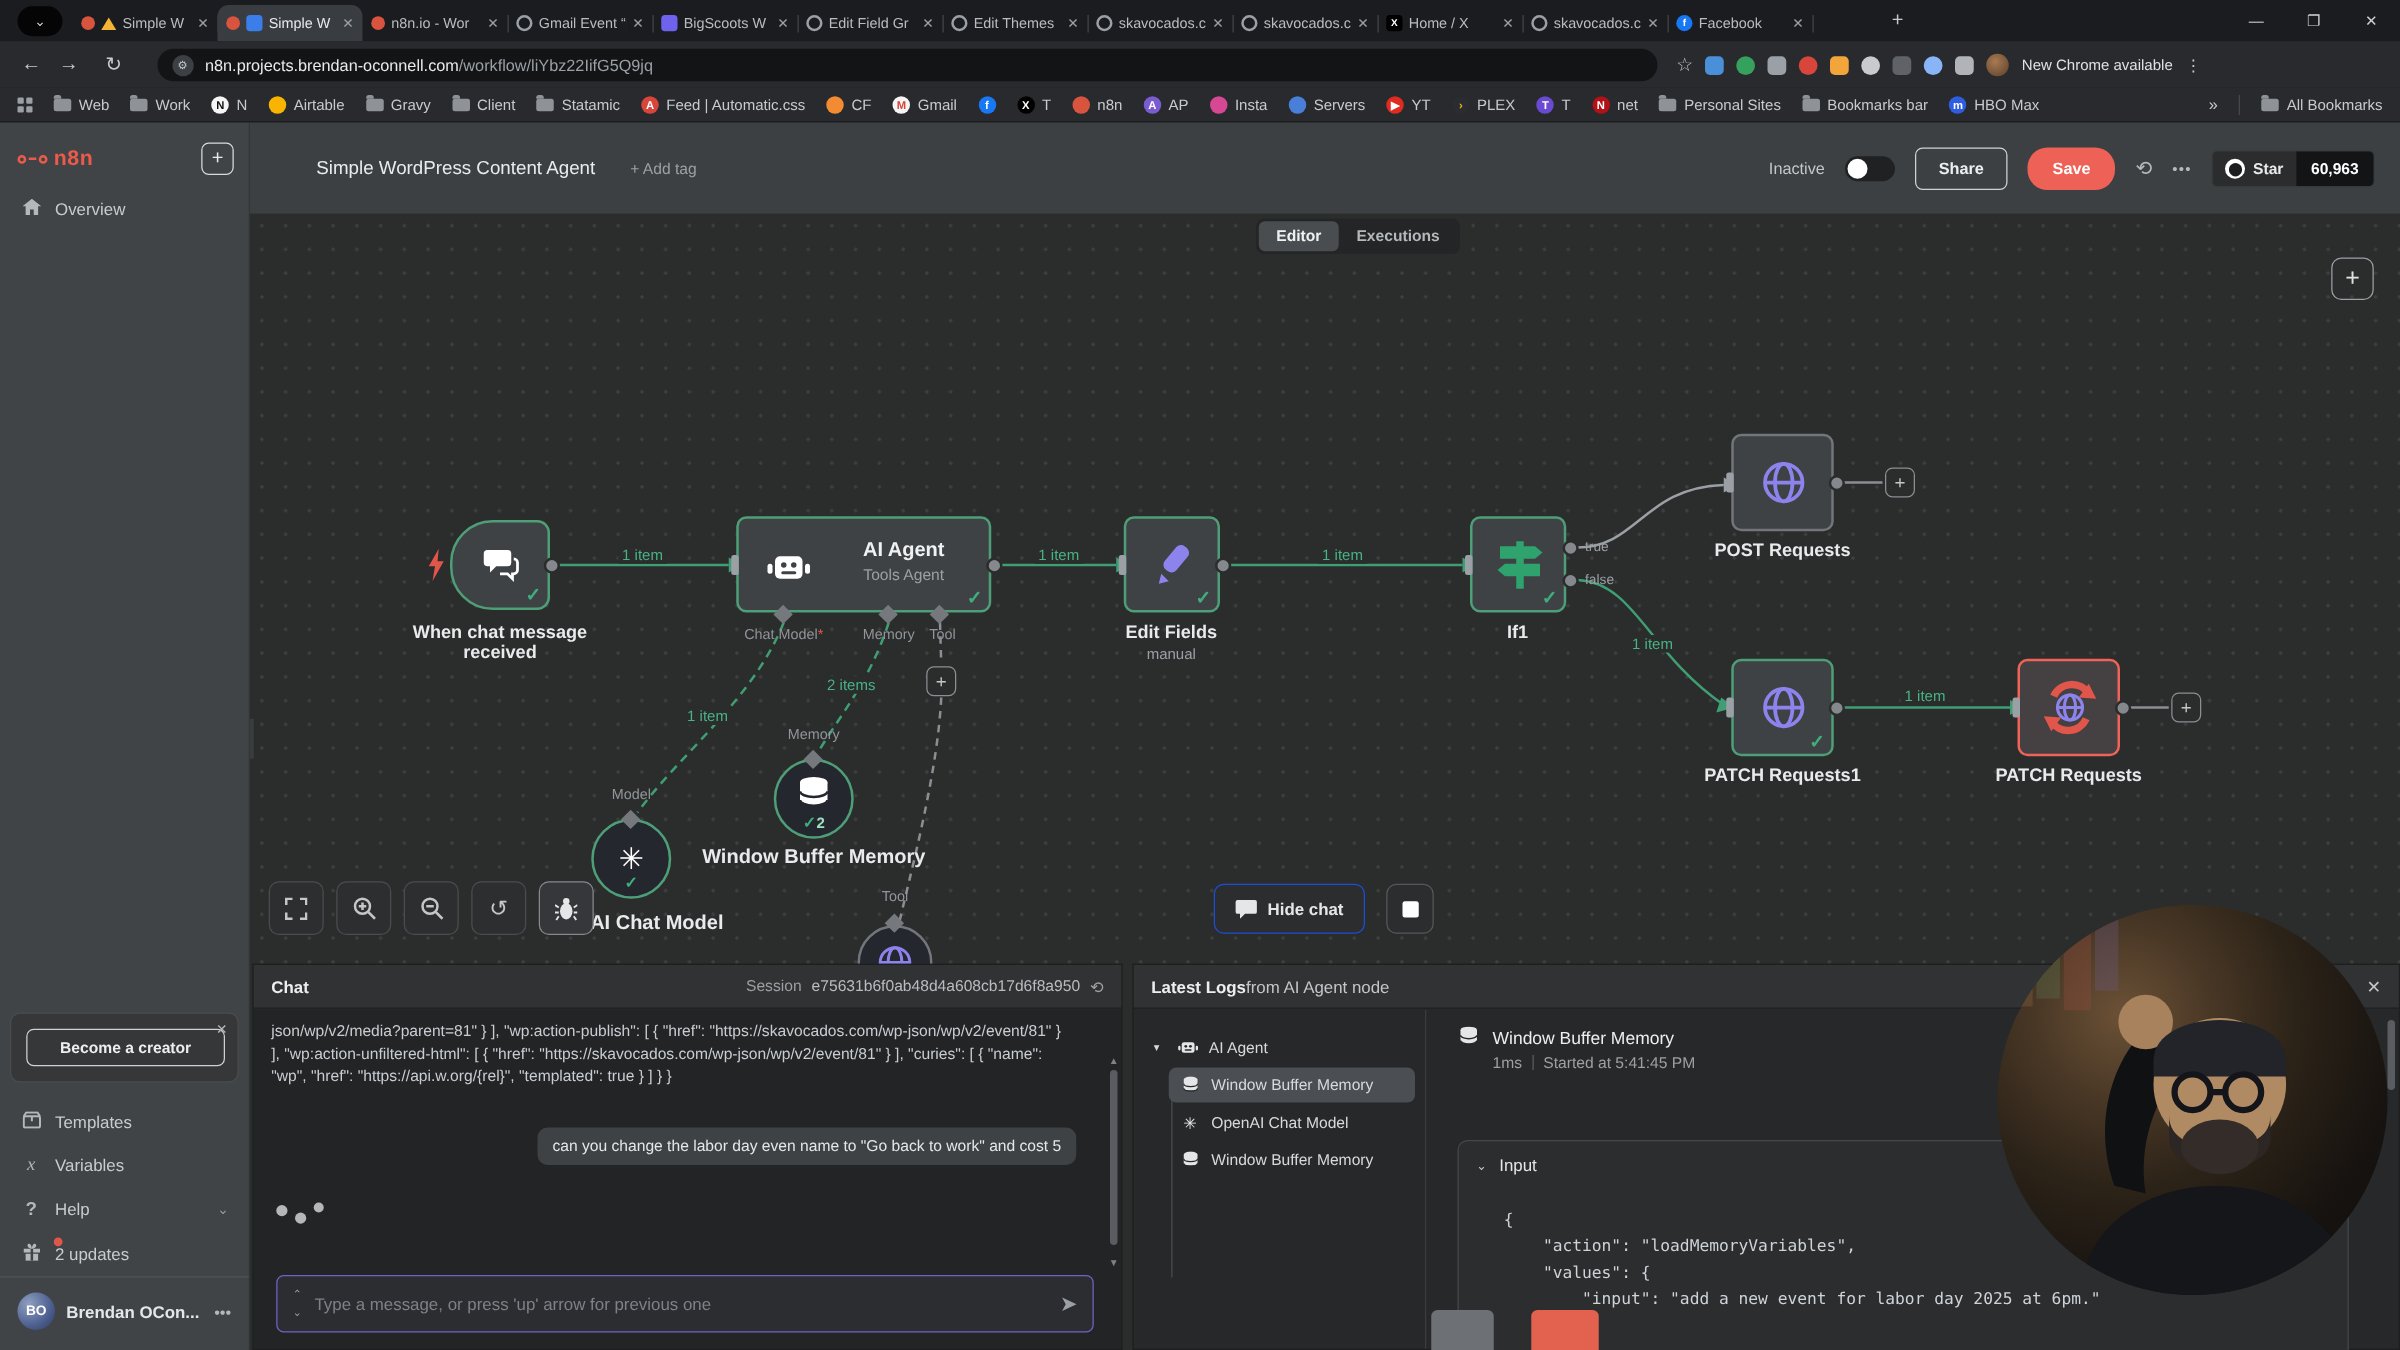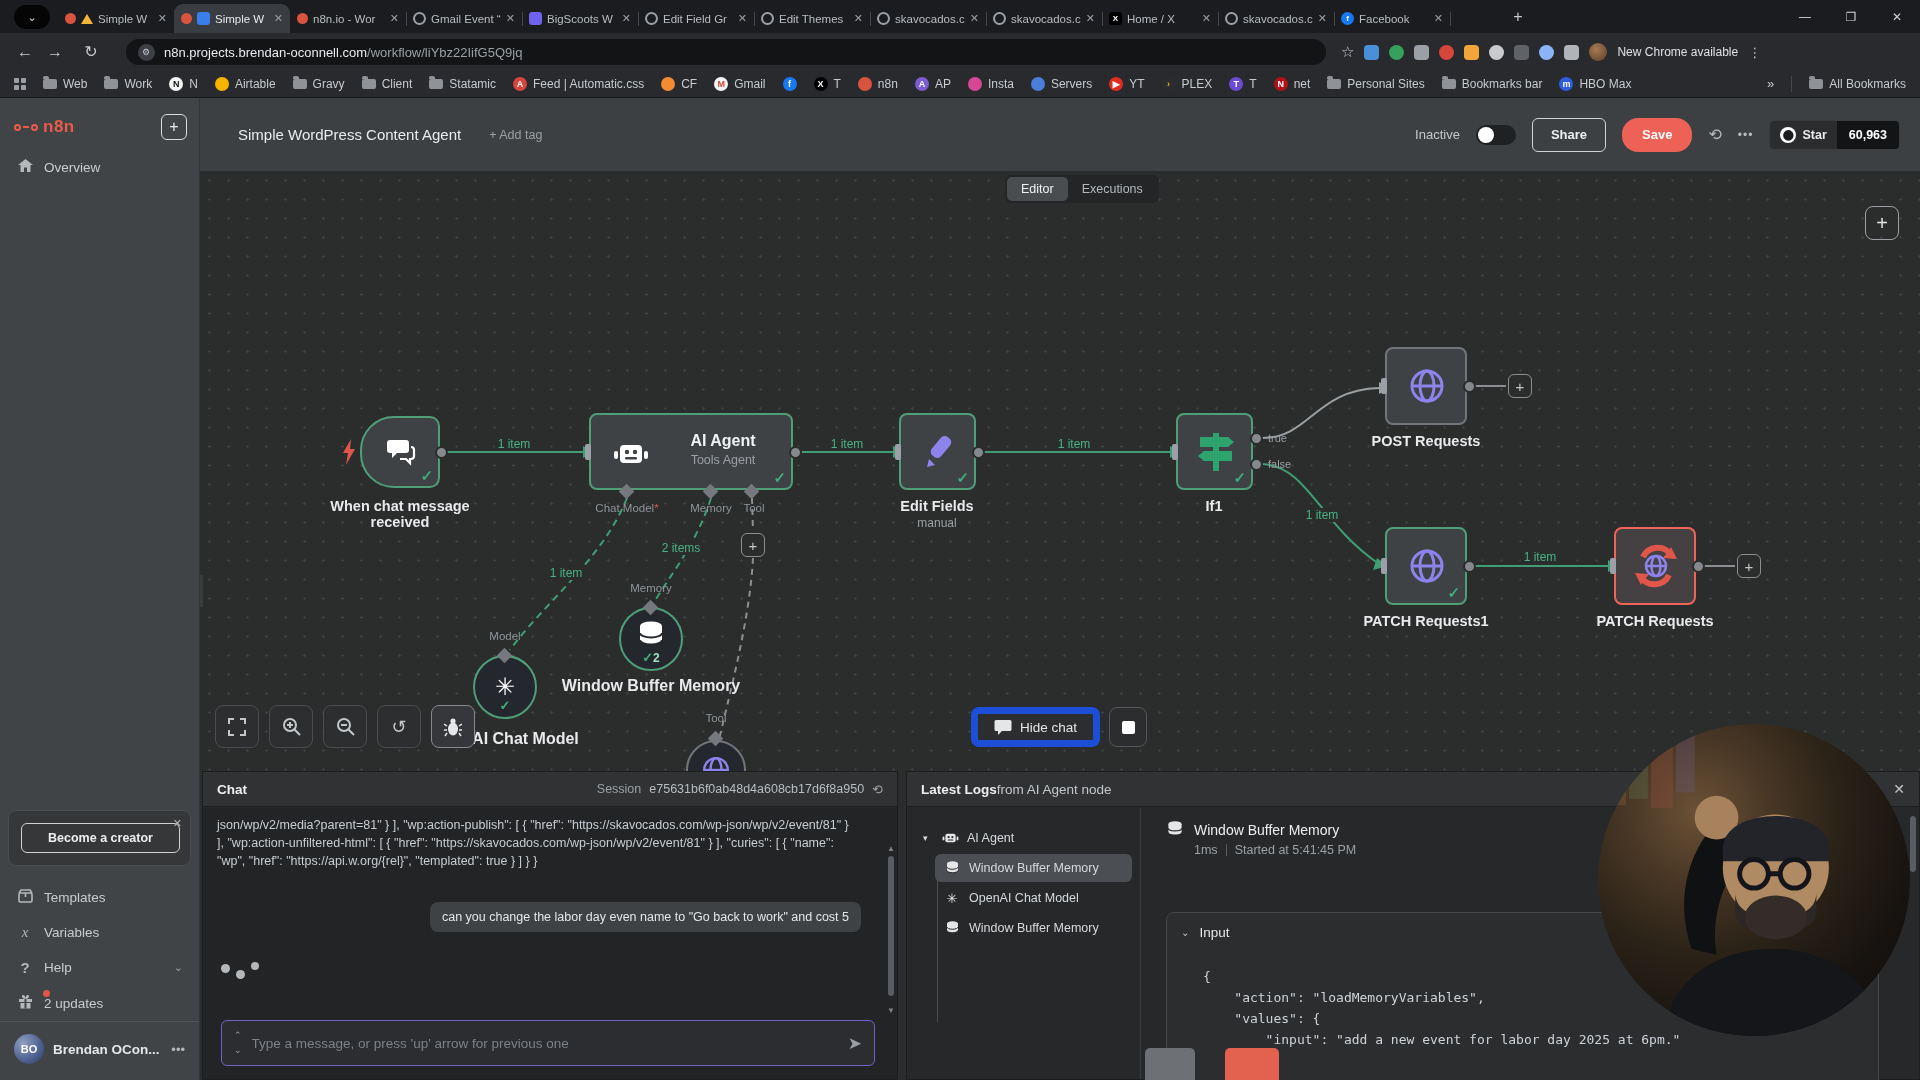--- a/index.html
+++ b/index.html
@@ -65,56 +65,56 @@
   .promo-card p { color:#d3d6d9; font-size:11.5px; line-height:1.45; padding-right:10px; }
   .promo-close { position:absolute; right:8px; top:6px; color:#b4b8bb; font-size:11px; }
   .promo-btn { margin-top:0; width:100%; height:30px; border:1px solid #cfd2d4; border-radius:6px; background:transparent; color:#eceeef; font-size:12.5px; font-weight:bold; font-family:inherit; }
   .updates-dot { position:absolute; margin-left:10px; margin-top:-4px; width:7px; height:7px; border-radius:50%; background:#e0564a; }
   .user-row { display:flex; align-items:center; gap:9px; padding:12px 14px 16px 14px; border-top:1px solid #515356; }
   .avatar-bo { width:30px; height:30px; border-radius:50%; background:radial-gradient(circle at 30% 30%, #8f9fc0, #4c5f8f 60%, #2e3b5e); color:#fff; font-size:11px; font-weight:bold; display:flex; align-items:center; justify-content:center; }
   .user-name { color:#e4e6e8; font-size:13.5px; font-weight:bold; flex:1; white-space:nowrap; overflow:hidden; }
   .user-dots { color:#b4b8bb; font-size:13px; }
 
   .app-header { position:absolute; left:200px; top:98px; width:1720px; height:73px; background:#3d4042; z-index:30; display:flex; align-items:center; }
-  .wf-title { color:#e9ebec; font-size:15px; margin-left:38px; }
+  .wf-title { color:#e9ebec; font-size:15px; margin-left:53px; }
   .add-tag { color:#9ba0a4; font-size:12.5px; margin-left:28px; }
   .hdr-right { position:absolute; right:20px; display:flex; align-items:center; gap:16px; }
   .inactive-lbl { color:#c3c7ca; font-size:13px; }
   .toggle { width:40px; height:20px; background:#1f2123; border-radius:10px; position:relative; }
   .toggle .knob { position:absolute; left:2px; top:2px; width:16px; height:16px; background:#fff; border-radius:50%; }
   .btn-share { height:34px; padding:0 18px; border:1px solid #cfd2d4; border-radius:6px; background:transparent; color:#eceeef; font-size:13px; font-weight:bold; font-family:inherit; }
   .btn-save { height:34px; padding:0 20px; border:none; border-radius:16px; background:#ee6156; color:#fff; font-size:13px; font-weight:bold; font-family:inherit; }
   .hdr-ico { color:#b6babd; font-size:16px; }
   .star-widget { display:flex; height:30px; border:1px solid #3a3c3e; border-radius:5px; overflow:hidden; font-size:12.5px; }
   .star-left { background:#2a2c2e; color:#e8eaec; display:flex; align-items:center; gap:6px; padding:0 10px; font-weight:bold; }
   .octo { width:16px; height:16px; border-radius:50%; background:#fff; color:#1b1d1f; font-size:10px; display:flex; align-items:center; justify-content:center; font-weight:bold; }
   .star-right { background:#121416; color:#fff; display:flex; align-items:center; padding:0 12px; font-weight:bold; }
 
   .seg-toggle { position:absolute; left:1005px; top:175px; height:28px; background:#232527; border-radius:6px; display:flex; padding:2px; z-index:30; }
-  .seg { padding:12px 14px; display:flex; align-items:center; font-size:12.5px; color:#b4b8bb; border-radius:5px; }
+  .seg { padding:12px 14px; display:flex; align-items:center; font-size:12.5px; color:#b4b8bb; border-radius:5px;font-weight:bold; }
   .seg.active { background:#4a4d50; color:#f0f1f2; }
 
   
   .canvas { position:absolute; left:200px; top:171px; width:1720px; height:909px; background:#2b2c2c; background-image:radial-gradient(circle, #3e4040 1.2px, transparent 1.4px); background-size:19px 19px; z-index:1; }
   #edges { position:absolute; left:0; top:0; width:1920px; height:1080px; z-index:5; pointer-events:none; }
   .node { position:absolute; background:#3f4245; border:2px solid #4e9e78; border-radius:8px; z-index:10; }
   .node .check { position:absolute; right:5px; bottom:1px; color:#3fae7c; font-size:15px; font-weight:bold; }
   .out-dot { position:absolute; width:13px; height:13px; border-radius:50%; background:#85898d; border:2px solid #2b2c2c; z-index:11; }
   .in-bar { position:absolute; width:6px; height:16px; background:#9aa0a6; border-radius:2px; z-index:11; }
   .diamond { position:absolute; width:11px; height:11px; background:#75797e; transform:rotate(45deg); z-index:11; }
   .plus-box { position:absolute; width:24px; height:24px; border:1.5px solid #8b8f93; border-radius:6px; color:#c3c7ca; font-size:15px; display:flex; align-items:center; justify-content:center; background:#2b2c2c; z-index:11; }
   .node-label { position:absolute; color:#e8eaec; font-size:14.5px; font-weight:bold; text-align:center; z-index:10; }
   .node-sub { display:block; color:#9ba0a4; font-size:12px; font-weight:normal; margin-top:2px; }
   .edge-label { position:absolute; color:#48b385; font-size:12px; background:#2b2c2c; padding:0 3px; z-index:9; transform:translate(-50%,-50%); white-space:nowrap; }
   .port-label { position:absolute; color:#8f959a; font-size:11.5px; z-index:9; transform:translateX(-50%); white-space:nowrap; }
   .tf-label { position:absolute; color:#9aa0a4; font-size:11px; z-index:9; }
   .circle-node { position:absolute; border-radius:50%; background:#25272e; border:2px solid #4e9e78; z-index:10; display:flex; align-items:center; justify-content:center; }
   .circle-node .check2 { position:absolute; bottom:4px; color:#3fae7c; font-size:13px; font-weight:bold; }
   .cv-btn { position:absolute; width:44px; height:43px; background:#2c2e30; border:1px solid #4a4d4f; border-radius:8px; display:flex; align-items:center; justify-content:center; color:#c3c7ca; font-size:18px; z-index:20; }
-  .hide-chat { position:absolute; left:971px; top:707px; height:40px; padding:0 16px; background:#2b2d2f; border:7px solid #1d4ed8; border-radius:8px; display:flex; align-items:center; gap:8px; color:#e4e6e8; font-size:13.5px; font-weight:normal; z-index:20; }
+  .hide-chat { position:absolute; left:971px; top:707px; height:40px; padding:0 16px; background:#2b2d2f; border:1px solid #1d4ed8; border-radius:8px; display:flex; align-items:center; gap:8px; color:#e4e6e8; font-size:13.5px; font-weight:bold; z-index:20; }
   .stop-btn { position:absolute; left:1109px; top:707px; width:38px; height:40px; background:#2b2d2f; border:1px solid #55585b; border-radius:8px; display:flex; align-items:center; justify-content:center; z-index:20; }
   .stop-btn i { width:13px; height:13px; background:#fff; border-radius:2px; }
   .collapse-handle { position:absolute; left:188px; top:575px; width:15px; height:32px; background:#3a3c3e; border-radius:6px 0 0 6px; color:#c3c7ca; font-size:13px; display:flex; align-items:center; justify-content:center; z-index:30; }
   .canvas-plus { position:absolute; left:1865px; top:206px; width:34px; height:34px; border:1.5px solid #9aa0a6; border-radius:8px; color:#dfe1e3; font-size:20px; display:flex; align-items:center; justify-content:center; z-index:20; }
 
   
   .panel { position:absolute; top:771px; bottom:0; background:#26282a; z-index:50; }
   .panel-hdr { height:35px; background:#303234; border-bottom:1px solid #1d1e1f; display:flex; align-items:center; padding:0 14px; }
   #chat-panel { left:202px; width:696px; border:1px solid #1d1e1f; }
   #logs-panel { left:906px; width:1014px; border:1px solid #1d1e1f; }

